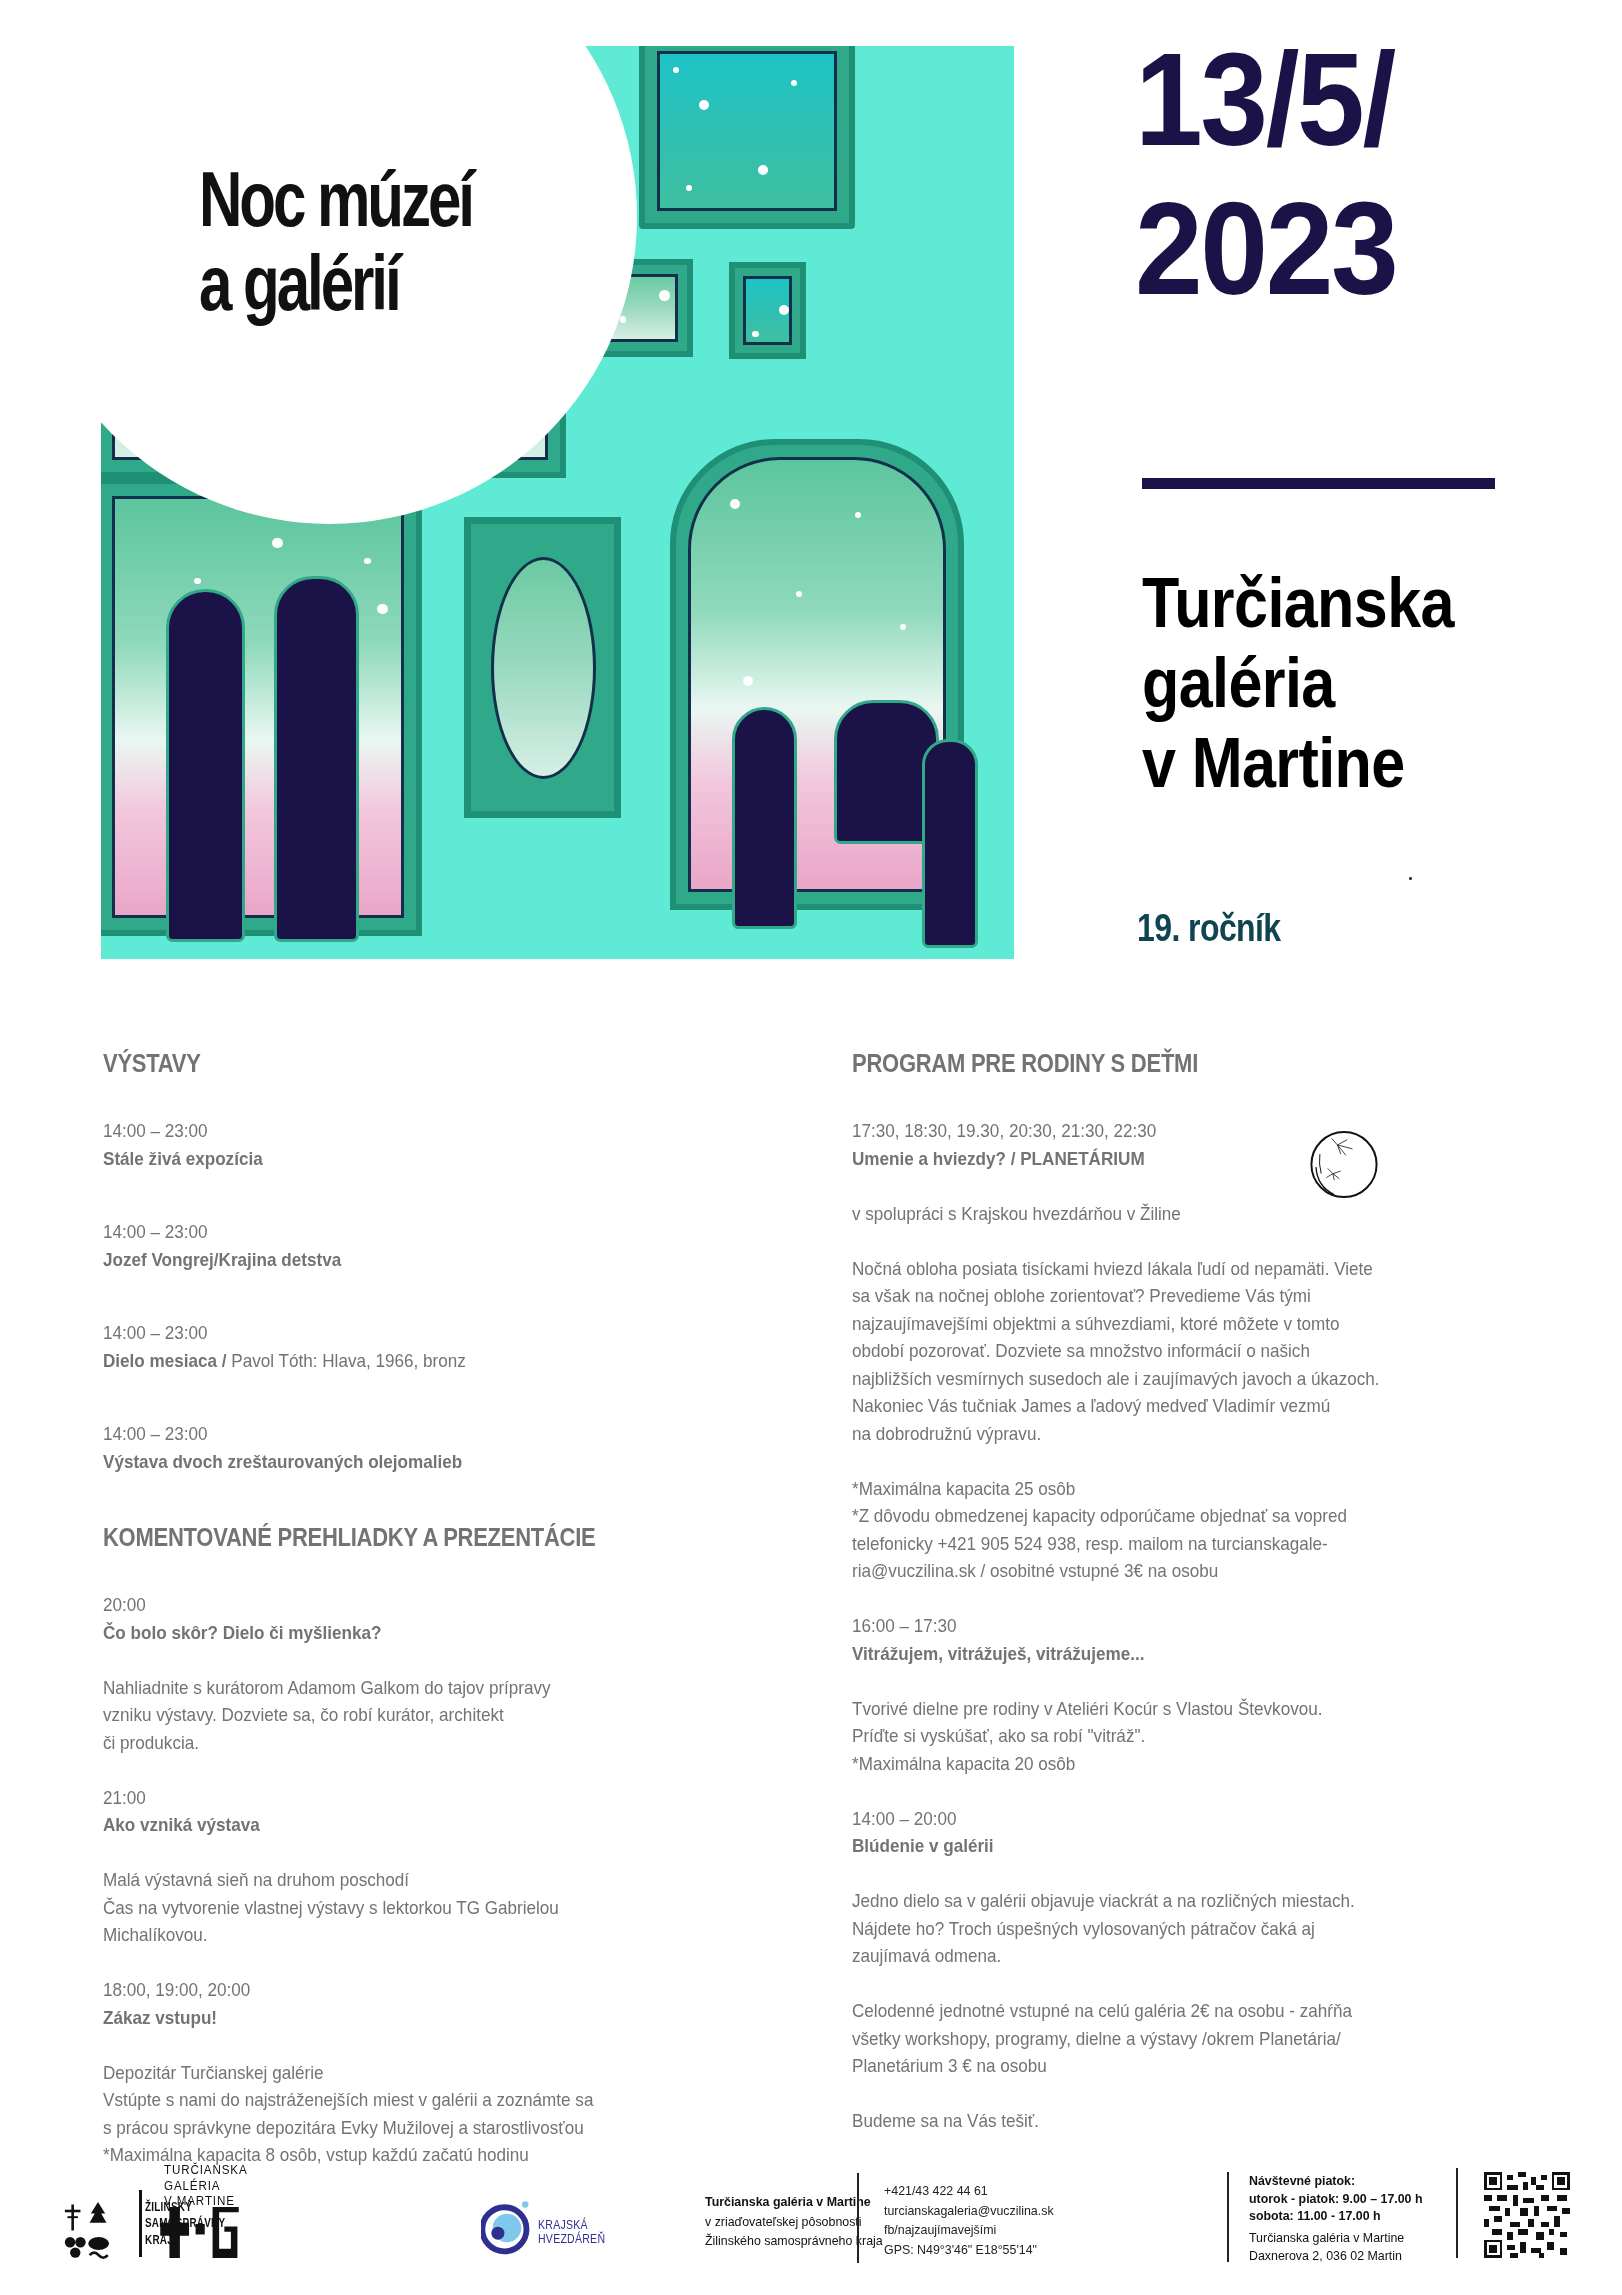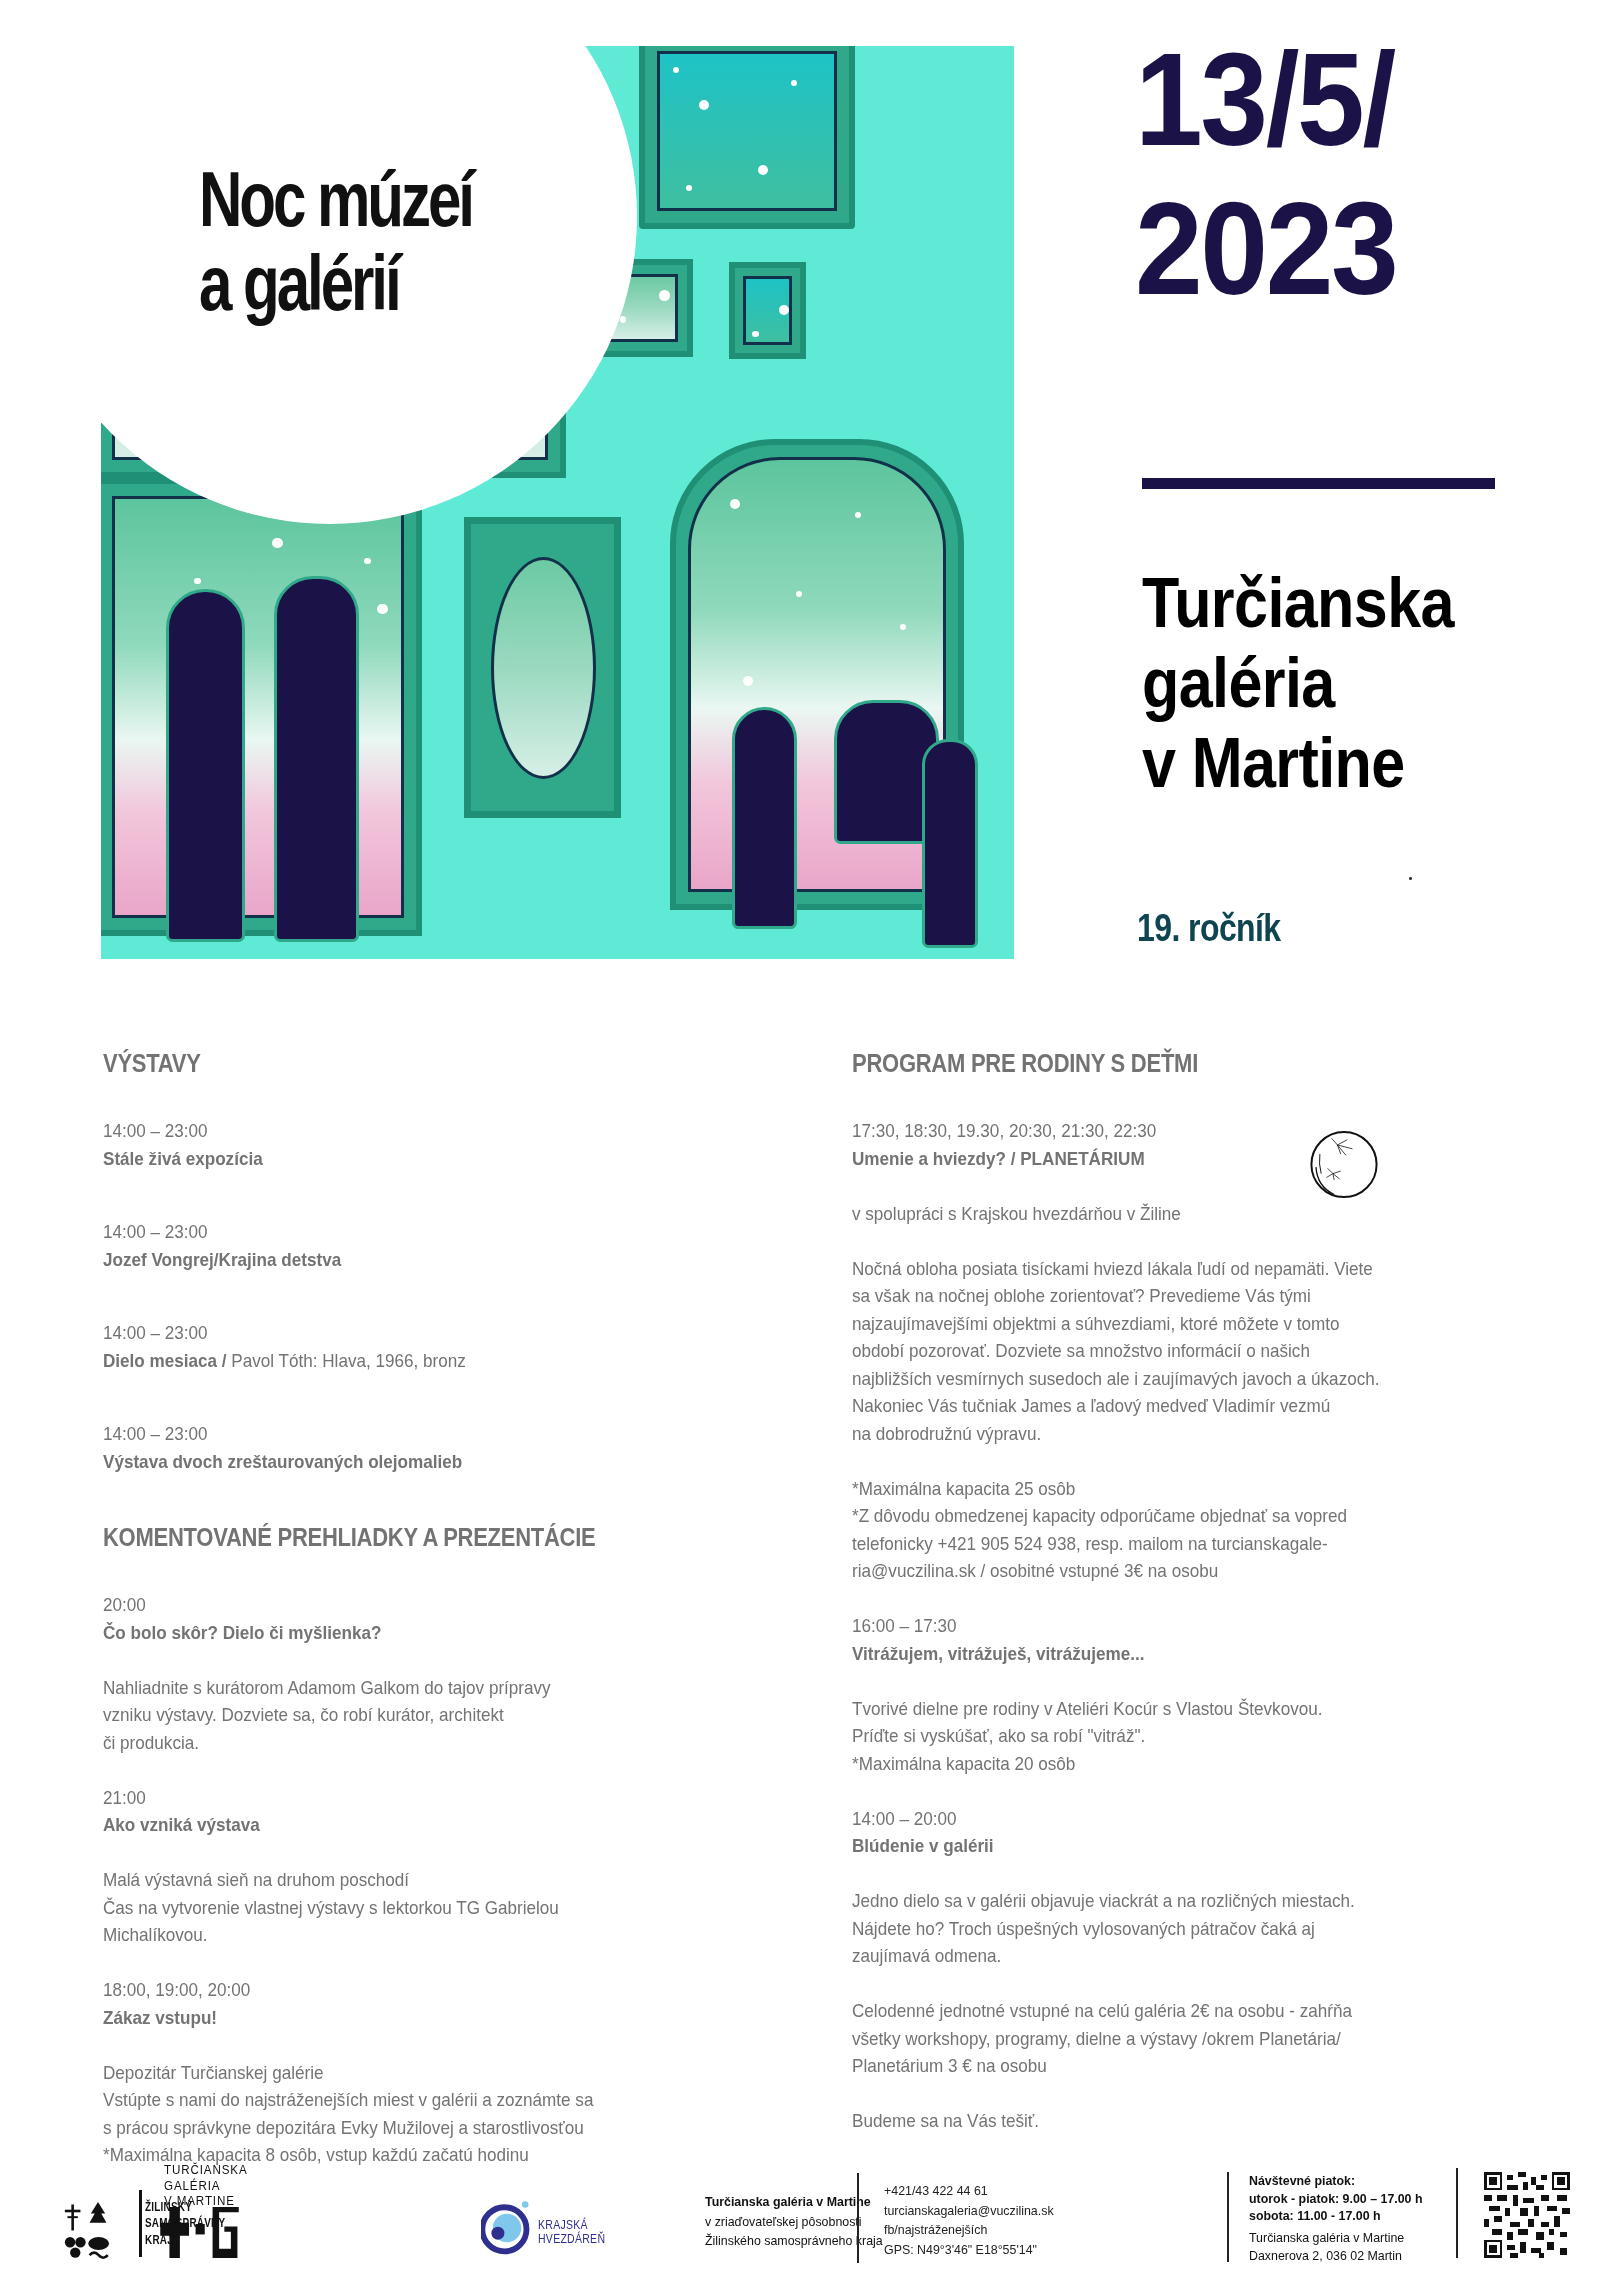--- a/index.html
+++ b/index.html
@@ -349,21 +349,21 @@
 <div class="f-abs f-org">
   <div class="bold">Turčianska galéria v Martine</div>
   <div>v zriaďovateľskej pôsobnosti</div>
   <div>Žilinského samosprávneho kraja</div>
 </div>
 <div class="f-abs f-vrule" style="left:857px; top:2173px; height:90px;"></div>
 
 <div class="f-abs f-contact">
   <div>+421/43 422 44 61</div>
   <div>turcianskagaleria@vuczilina.sk</div>
-  <div>fb/najstráženejších</div>
+  <div>fb/najzaujímavejšími</div>
   <div>GPS: N49°3'46" E18°55'14"</div>
 </div>
 <div class="f-abs f-vrule" style="left:1227px; top:2172px; height:90px;"></div>
 
 <div class="f-abs f-hours">
   <div class="bold">Návštevné piatok:</div>
   <div class="bold">utorok - piatok:  9.00 – 17.00 h</div>
   <div class="bold">sobota: 11.00 - 17.00 h</div>
   <div style="height:3.9px;"></div>
   <div>Turčianska galéria v Martine</div>

